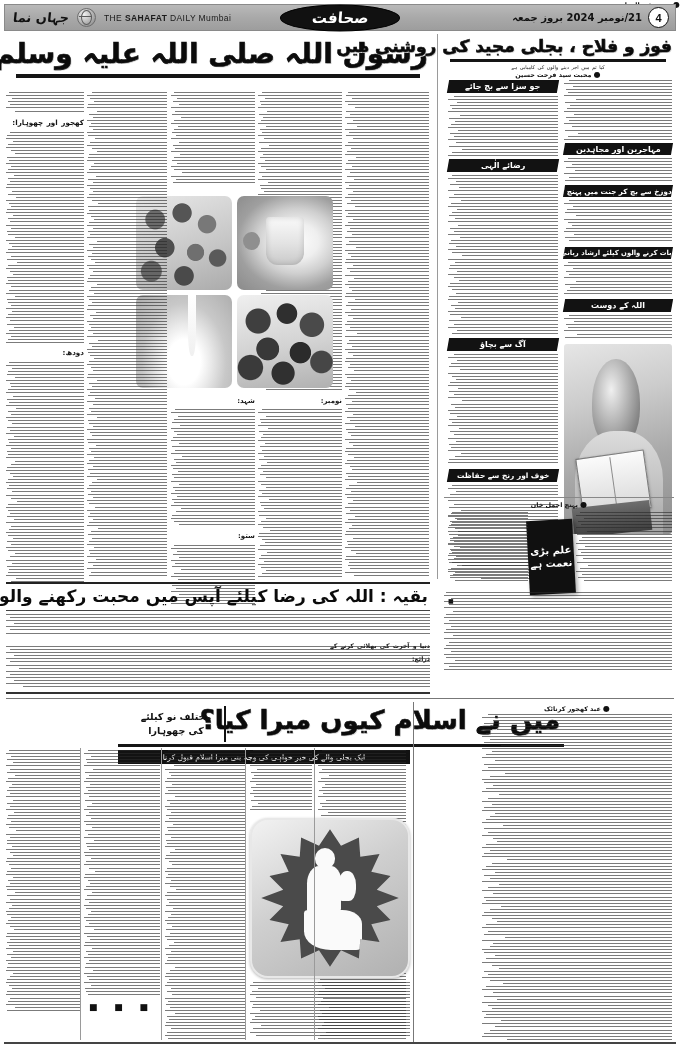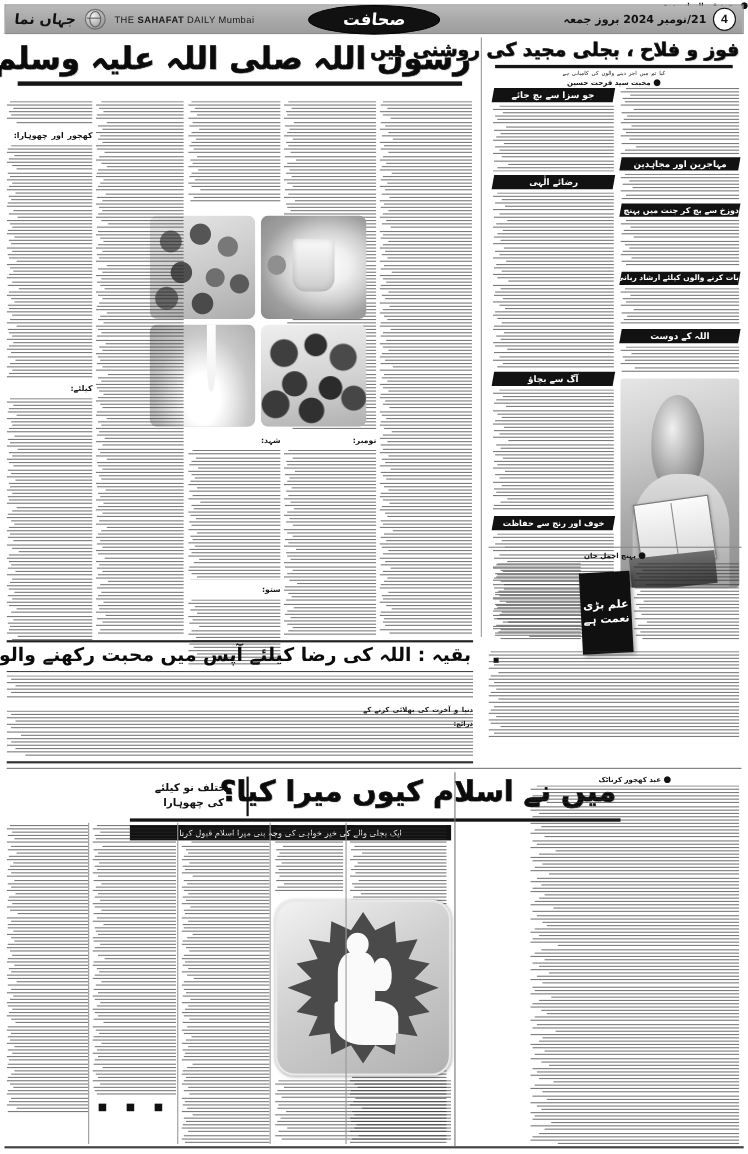--- a/index.html
+++ b/index.html
@@ -968,21 +968,21 @@
           <i style="width:95%"></i>
           <i style="width:99%"></i>
           <i style="width:90%"></i>
           <i style="width:96%"></i>
         <i style="width:100%"></i>
           <i style="width:93%"></i>
           <i style="width:98%"></i>
           <i style="width:100%"></i>
 
       </div>
-      <div class="ur runhead" style="font-size:7.2px;margin:2px 0 1px;text-align:right;">کیلئے:</div>
+      <div class="ur runhead" style="font-size:7.2px;margin:2px 0 1px;text-align:right;">دودھ:</div>
       <div class="lines dense" style="height:222px;">
         <i style="width:96%"></i>
           <i style="width:100%"></i>
           <i style="width:92%"></i>
           <i style="width:97%"></i>
           <i style="width:99%"></i>
         <i style="width:89%"></i>
           <i style="width:100%"></i>
           <i style="width:95%"></i>
           <i style="width:93%"></i>

